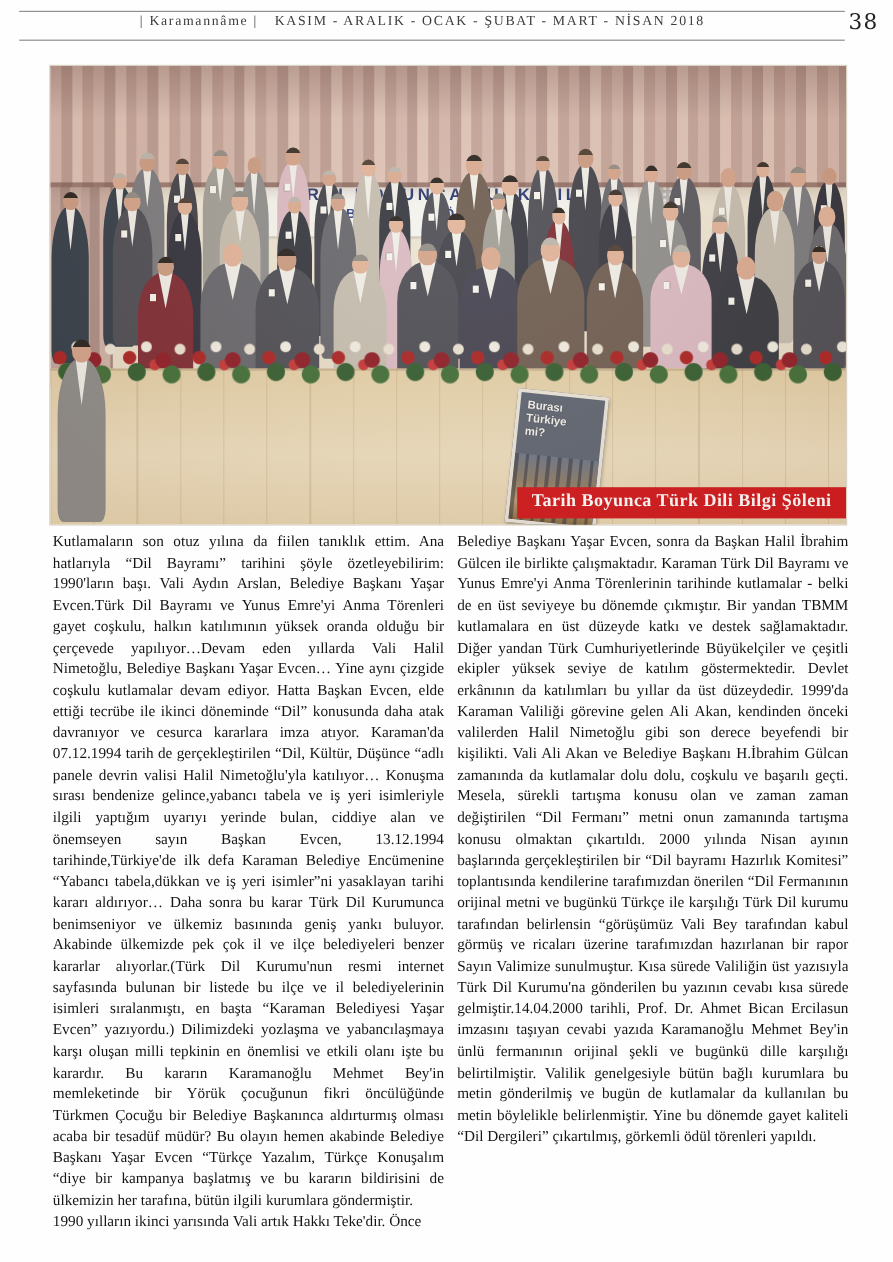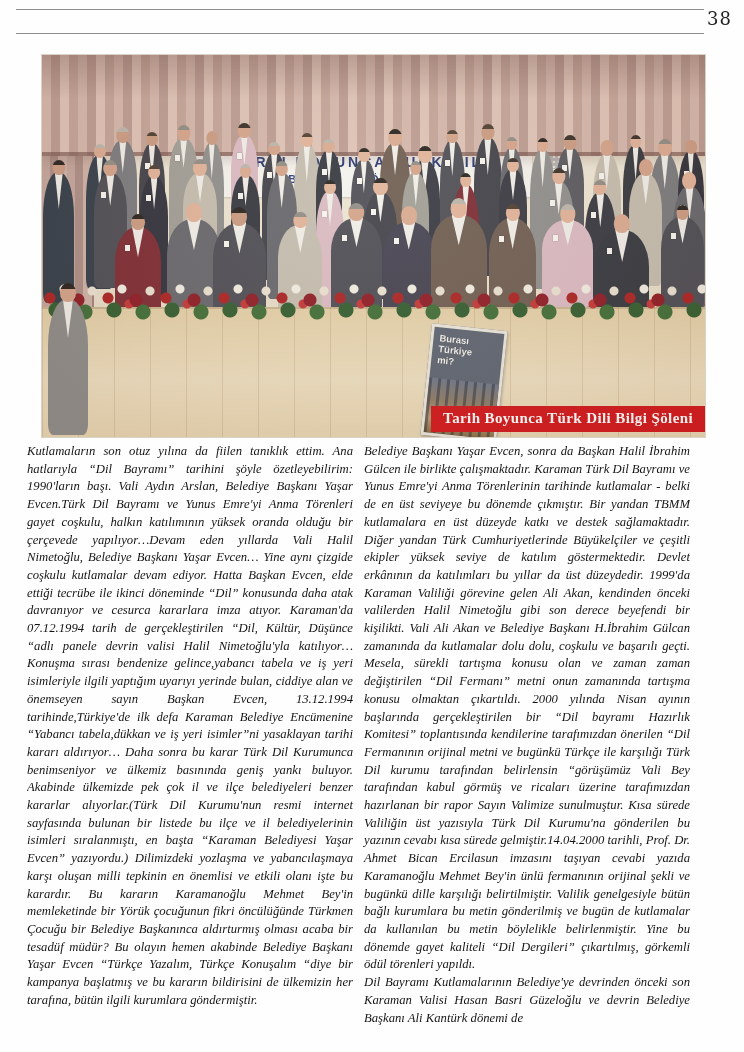--- a/index.html
+++ b/index.html
@@ -74,31 +74,34 @@
   .ph-poster-img{left:0;right:0;bottom:0;height:52%;
       background:
         repeating-linear-gradient(90deg,rgba(25,30,42,.45) 0 3px,rgba(0,0,0,0) 3px 9px),
         linear-gradient(180deg,#6a7486 0%,#8a7a64 40%,#b59a76 72%,#85693f 100%);}
   .ph-caption{right:0;bottom:5px;background:#d01217;color:#ffffff;z-index:9;
       font:bold 15px "Liberation Serif",serif;letter-spacing:.4px;padding:4px 12px 5px;}
   .ph-tint{inset:0;z-index:10;pointer-events:none;
       background:radial-gradient(ellipse at 50% 35%,rgba(255,250,238,.10),rgba(150,110,90,.12) 88%);}
 
   
-  .article{position:absolute;left:27px;top:443px;width:663px;height:607px;
-           overflow:hidden;display:flex;gap:11px;font-style:italic;}
+  .article{position:absolute;left:44px;top:443px;width:663px;height:607px;
+           overflow:hidden;display:flex;gap:11px;}
   .col{width:326px;text-align:justify;font-size:12.7px;line-height:17.7px;color:#141414;}
   .col p{margin:0;}
 </style>
 </head>
 <body>
 
 <div class="page">
 
   <div class="rule r1"></div>
+  <div class="hdr-line">
+    <span class="brand">| Karamannâme |</span><span>KASIM - ARALIK - OCAK - ŞUBAT - MART - NİSAN  2018</span>
+  </div>
   <span class="pagenum">38</span>
   <div class="rule r2"></div>
 
   <figure class="photo">
     <div class="ph-wall"></div>
     <div class="ph-banner">
       <span class="ph-banner-l1">TARİH BOYUNCA TÜRK DİLİ</span>
       <span class="ph-banner-l2">BİLGİ ŞÖLENİ</span>
     </div>
     <div class="ph-logo"></div>
@@ -387,20 +390,20 @@
       <span>mi?</span>
       <div class="ph-poster-img"></div>
     </div>
     <figcaption class="ph-caption" style="background: rgb(208, 18, 23);">Tarih Boyunca Türk Dili Bilgi Şöleni</figcaption>
     <div class="ph-tint"></div>
   </figure>
 
   <main class="article">
     <div class="col">
       <p>Kutlamaların son otuz yılına da fiilen tanıklık ettim. Ana hatlarıyla “Dil Bayramı” tarihini şöyle özetleyebilirim: 1990'ların başı. Vali Aydın Arslan, Belediye Başkanı  Yaşar Evcen.Türk Dil Bayramı ve Yunus Emre'yi Anma Törenleri gayet coşkulu, halkın katılımının yüksek oranda olduğu bir çerçevede yapılıyor…Devam eden yıllarda Vali Halil Nimetoğlu, Belediye Başkanı Yaşar Evcen… Yine aynı çizgide coşkulu kutlamalar devam ediyor. Hatta Başkan Evcen, elde ettiği tecrübe ile ikinci döneminde “Dil” konusunda daha atak davranıyor ve cesurca kararlara imza atıyor. Karaman'da 07.12.1994 tarih de gerçekleştirilen “Dil, Kültür, Düşünce “adlı panele devrin valisi Halil Nimetoğlu'yla katılıyor… Konuşma sırası bendenize gelince,yabancı tabela ve iş yeri isimleriyle ilgili yaptığım uyarıyı  yerinde bulan, ciddiye alan ve önemseyen sayın Başkan Evcen, 13.12.1994 tarihinde,Türkiye'de ilk defa Karaman Belediye Encümenine “Yabancı tabela,dükkan ve iş yeri isimler”ni yasaklayan tarihi kararı aldırıyor… Daha sonra bu karar Türk Dil Kurumunca benimseniyor ve ülkemiz basınında geniş yankı buluyor. Akabinde ülkemizde pek çok il ve ilçe belediyeleri benzer kararlar alıyorlar.(Türk Dil Kurumu'nun resmi internet sayfasında bulunan bir listede bu ilçe ve il belediyelerinin isimleri sıralanmıştı, en başta “Karaman Belediyesi Yaşar Evcen” yazıyordu.) Dilimizdeki yozlaşma ve yabancılaşmaya karşı oluşan milli tepkinin en önemlisi ve etkili olanı işte bu karardır. Bu kararın Karamanoğlu Mehmet Bey'in memleketinde bir Yörük çocuğunun fikri öncülüğünde Türkmen Çocuğu bir Belediye Başkanınca aldırturmış olması acaba bir tesadüf müdür? Bu olayın hemen akabinde Belediye Başkanı Yaşar Evcen “Türkçe Yazalım, Türkçe Konuşalım “diye bir kampanya başlatmış ve bu kararın bildirisini de ülkemizin her  tarafına, bütün ilgili kurumlara göndermiştir.</p>
+      <p>1990 yılların ikinci yarısında Vali artık Hakkı Teke'dir. Önce</p>
     </div>
     <div class="col">
       <p>Belediye Başkanı Yaşar Evcen, sonra da Başkan Halil İbrahim Gülcen ile birlikte çalışmaktadır. Karaman Türk Dil Bayramı ve Yunus Emre'yi Anma Törenlerinin tarihinde kutlamalar - belki de en üst seviyeye bu dönemde çıkmıştır. Bir yandan TBMM kutlamalara en üst düzeyde katkı ve destek sağlamaktadır. Diğer yandan Türk Cumhuriyetlerinde Büyükelçiler ve çeşitli ekipler yüksek seviye de katılım göstermektedir. Devlet erkânının da katılımları bu yıllar da üst düzeydedir. 1999'da Karaman Valiliği görevine gelen Ali Akan, kendinden önceki valilerden Halil Nimetoğlu gibi son derece beyefendi bir kişilikti. Vali Ali Akan ve Belediye Başkanı H.İbrahim Gülcan zamanında da kutlamalar dolu dolu, coşkulu ve başarılı geçti. Mesela, sürekli tartışma konusu olan ve zaman zaman değiştirilen “Dil Fermanı” metni onun zamanında tartışma konusu olmaktan çıkartıldı. 2000 yılında Nisan ayının başlarında gerçekleştirilen bir “Dil bayramı Hazırlık Komitesi” toplantısında kendilerine tarafımızdan önerilen “Dil Fermanının orijinal metni ve bugünkü Türkçe ile karşılığı Türk Dil kurumu tarafından belirlensin “görüşümüz Vali Bey tarafından kabul görmüş ve ricaları üzerine tarafımızdan hazırlanan bir rapor Sayın Valimize sunulmuştur. Kısa sürede Valiliğin üst yazısıyla Türk Dil Kurumu'na gönderilen bu yazının cevabı kısa sürede gelmiştir.14.04.2000 tarihli, Prof. Dr. Ahmet Bican Ercilasun imzasını taşıyan cevabi yazıda  Karamanoğlu Mehmet Bey'in ünlü fermanının orijinal şekli ve bugünkü dille karşılığı belirtilmiştir. Valilik genelgesiyle bütün bağlı kurumlara bu metin gönderilmiş ve bugün de kutlamalar da kullanılan bu metin böylelikle belirlenmiştir. Yine bu dönemde gayet kaliteli “Dil Dergileri” çıkartılmış,  görkemli ödül törenleri yapıldı.</p>
-      <p>Dil Bayramı Kutlamalarının Belediye'ye devrinden önceki son Karaman Valisi Hasan Basri Güzeloğlu ve devrin Belediye Başkanı  Ali Kantürk dönemi de</p>
     </div>
   </main>
 
 </div>
 
 </body></html>

